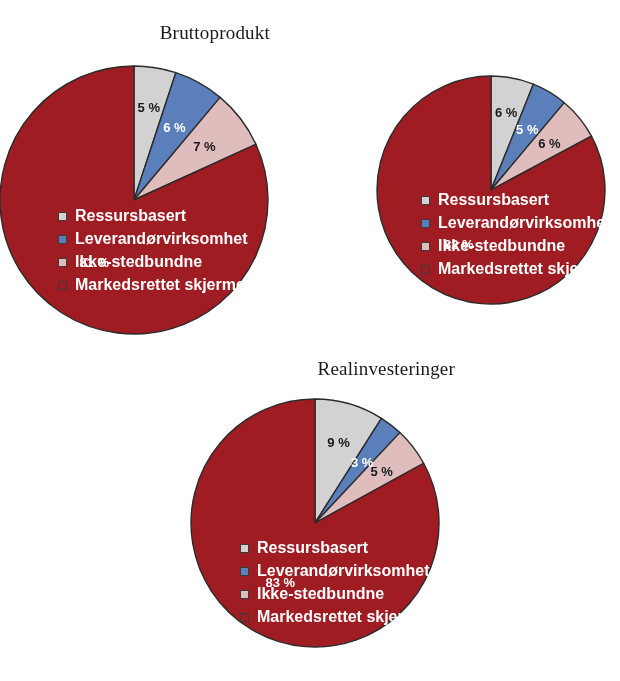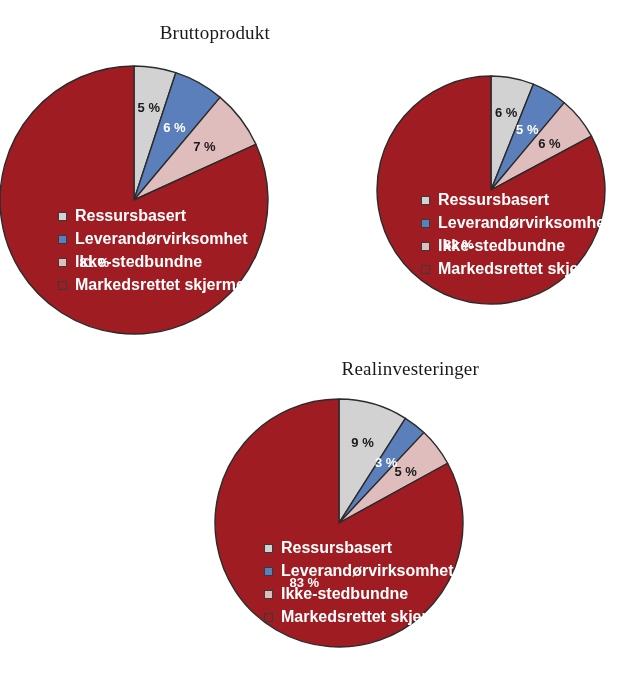--- a/index.html
+++ b/index.html
@@ -69,21 +69,21 @@
   #block-bruttoprodukt .pie-svg { left: -8px; top: 47px; }
   #block-bruttoprodukt .legend { left: 58px; top: 198px; }
 
   
   #block-timeverk { left: 310px; top: 10px; width: 310px; height: 330px; }
   #block-timeverk .chart-title { top: 5px; left: 20px; width: 260px; }
   #block-timeverk .pie-svg { left: 67px; top: 50px; }
   #block-timeverk .legend { left: 111px; top: 182px; }
 
   
-  #block-realinvesteringer { left: 169px; top: 350px; width: 340px; height: 331px; }
+  #block-realinvesteringer { left: 145px; top: 350px; width: 340px; height: 331px; }
   #block-realinvesteringer .chart-title { top: 8px; left: 30px; width: 280px; }
   #block-realinvesteringer .pie-svg { left: 45px; top: 48px; }
   #block-realinvesteringer .legend { left: 95px; top: 190px; }
 </style>
 </head>
 <body>
 
 <div class="chart-block" id="block-bruttoprodukt">
   <div class="chart-title">Bruttoprodukt</div>
   <svg class="pie-svg" width="290" height="290" viewBox="0 0 290 290">

